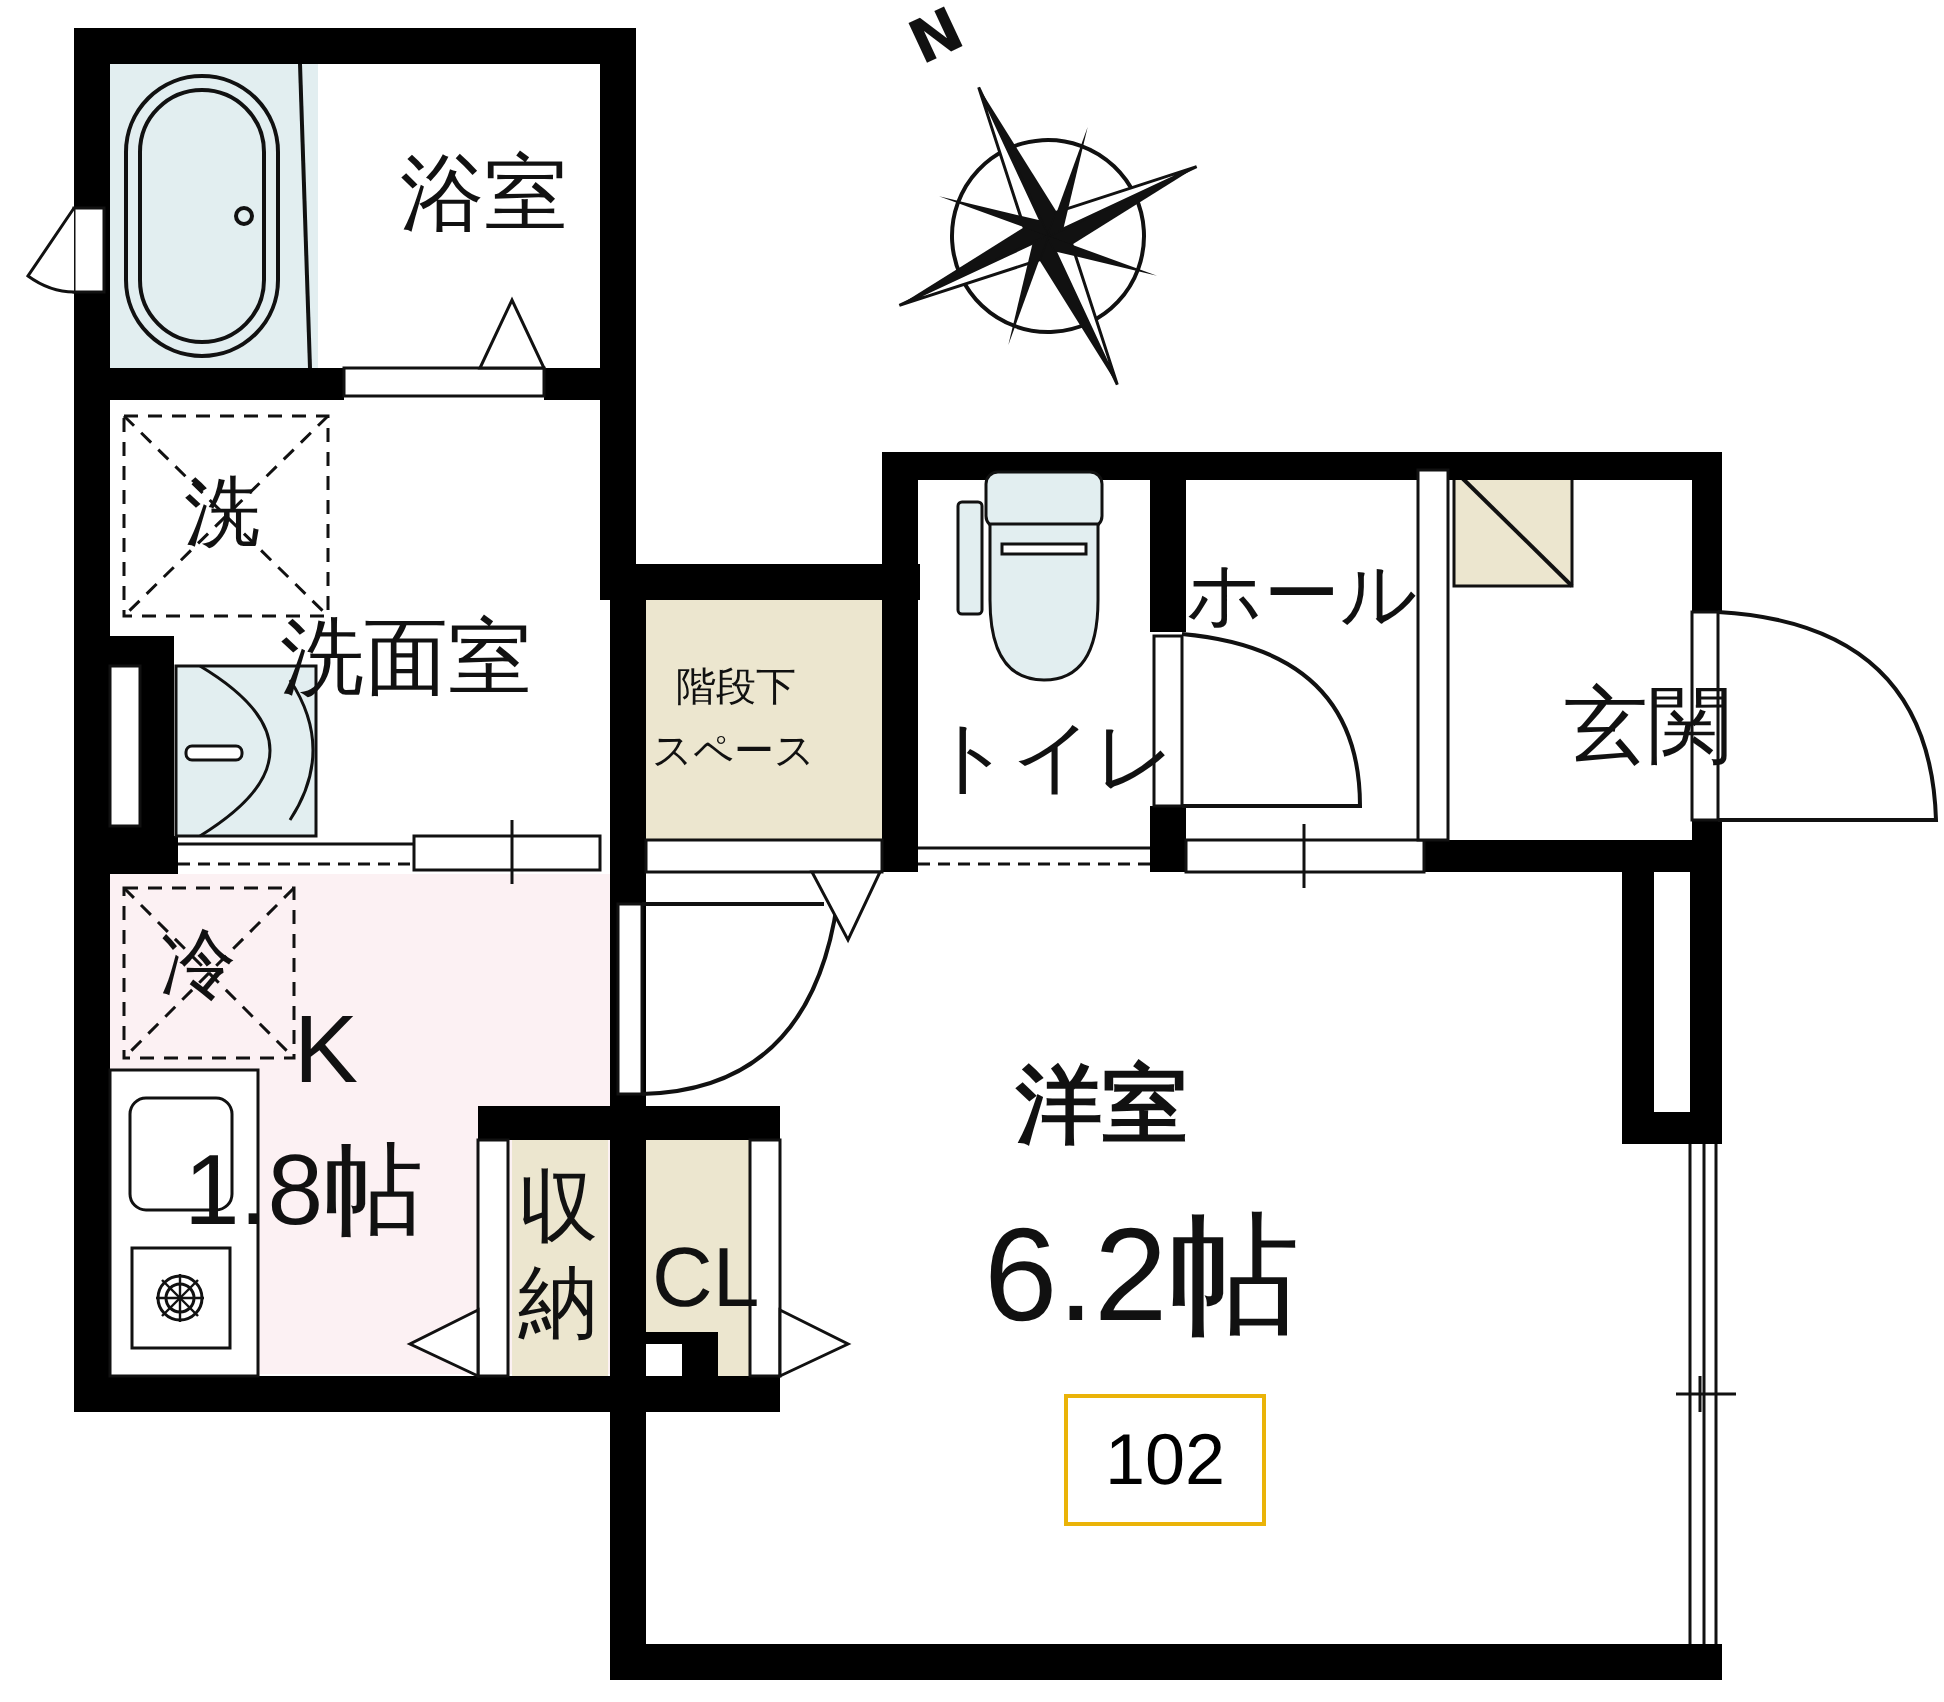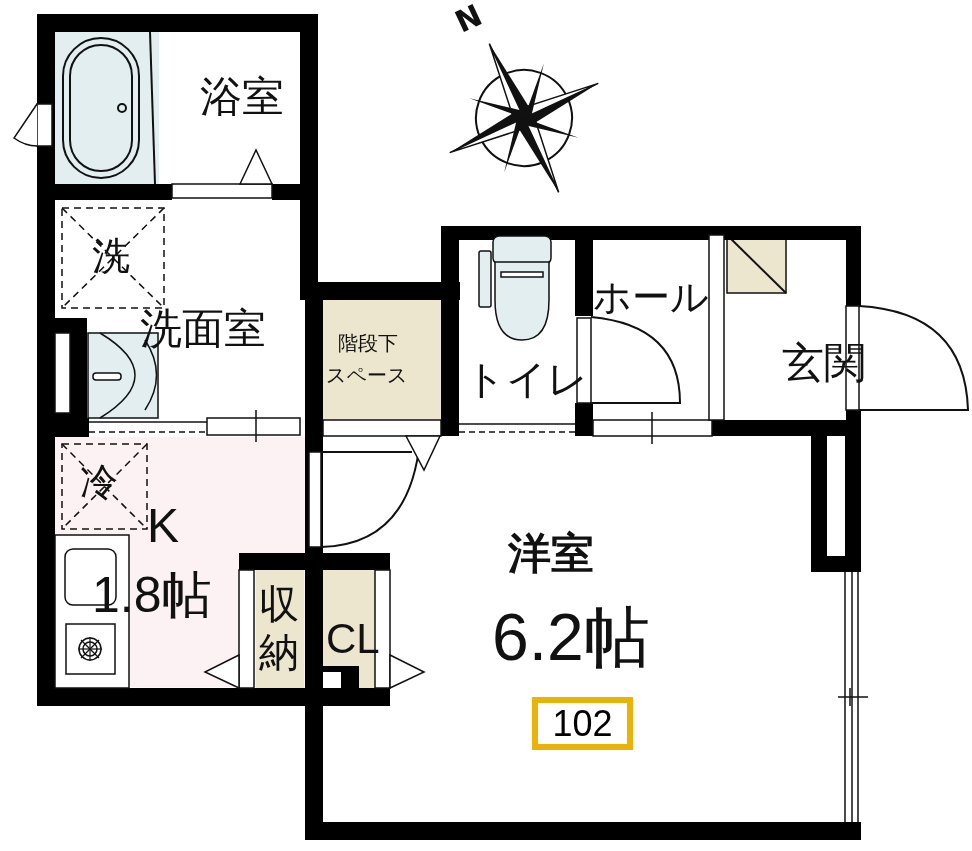--- a/index.html
+++ b/index.html
@@ -3,21 +3,21 @@
 <meta charset="utf-8">
 <style>
   html, body { margin:0; padding:0; background:#ffffff; }
   body { width:972px; height:851px; position:relative; overflow:hidden; font-family:"DejaVu Sans", sans-serif; }
   #plan { position:absolute; left:0; top:0; width:972px; height:851px; }
   .lbl { position:absolute; color:#111; line-height:1; white-space:nowrap; }
   .room-lg { font-size:42px; }
   .room-md { font-size:40px; }
   .room-sm { font-size:20px; }
   .room-xl { font-size:43px;font-weight:bold; }
-  .unit-box { position:absolute; left:532px; top:697px; width:101px; height:53px; border:6px solid #eab308; box-sizing:border-box; display:flex; align-items:center; justify-content:center; font-size:36px; font-family:"Liberation Sans", sans-serif; }
+  .unit-box { position:absolute; left:532px; top:697px; width:101px; height:66px; border:2px solid #eab308; box-sizing:border-box; display:flex; align-items:center; justify-content:center; font-size:36px; font-family:"Liberation Sans", sans-serif; }
 </style>
 </head>
 <body>
 
 <svg id="plan" viewBox="0 0 972 851" xmlns="http://www.w3.org/2000/svg">
 
   <rect x="55" y="32" width="104" height="152" fill="#e2eef0"></rect>
   <rect x="55" y="437" width="252" height="250" fill="#fcf1f3"></rect>
   <rect x="323" y="300" width="118" height="120" fill="#ece6cf"></rect>
   <rect x="256" y="570" width="48" height="118" fill="#ece6cf"></rect>

